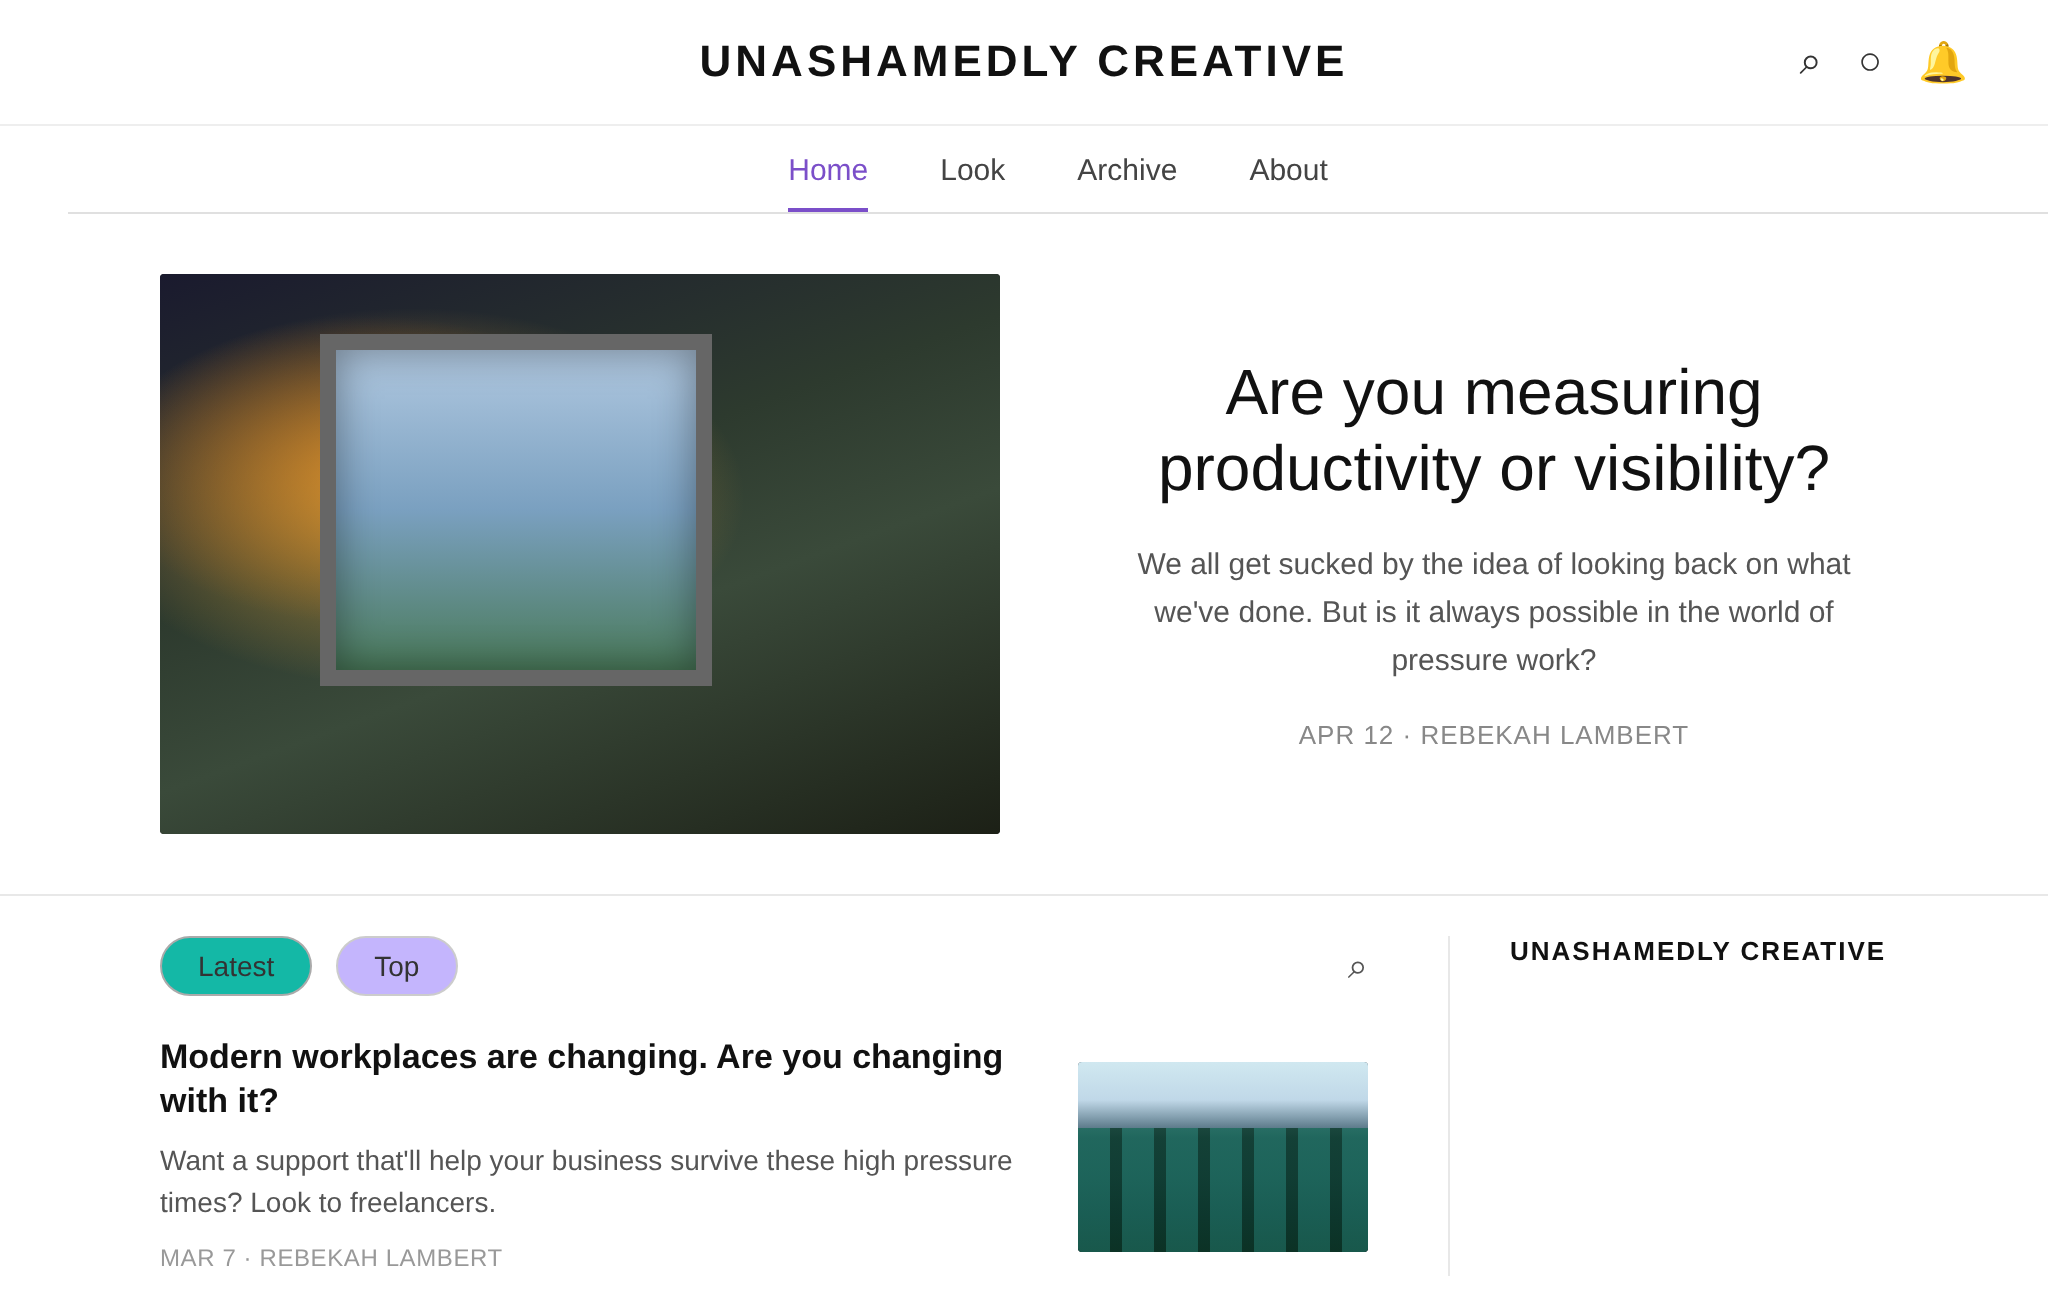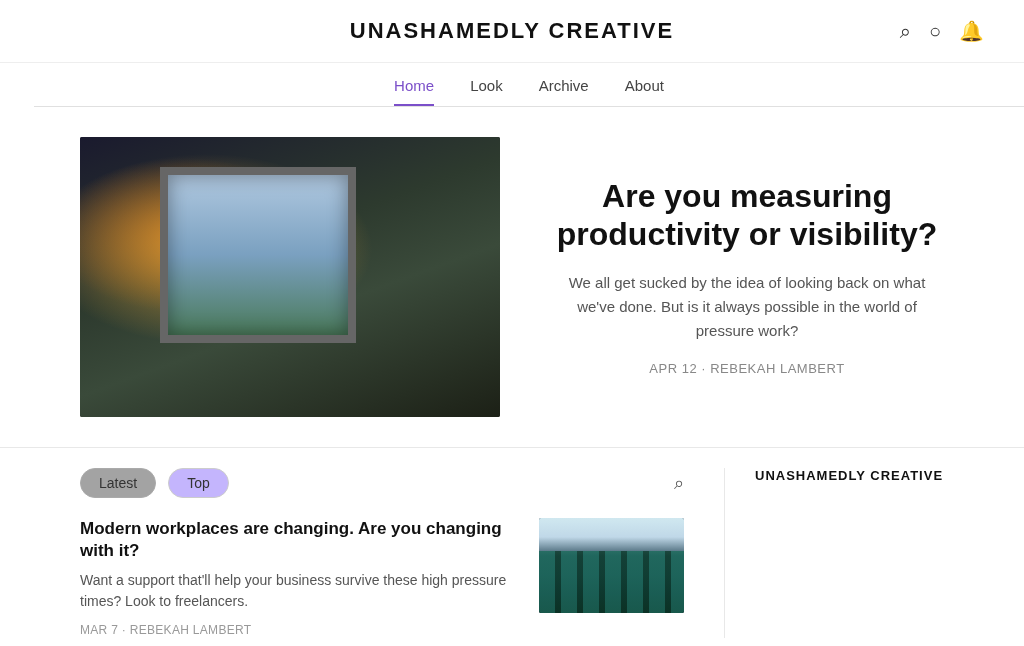--- a/index.html
+++ b/index.html
@@ -109,21 +109,21 @@
       border: 8px solid #666;
       background: linear-gradient(180deg, #b0c8e0 0%, #7aa0c0 50%, #4a7a5a 100%);
       box-shadow: inset 0 0 20px rgba(0,0,0,0.4);
     }
     .hero-content {
       flex: 1;
       text-align: center;
     }
     .hero-title {
       font-size: 32px;
-      font-weight: 700;
+      font-weight: 400;
       color: #111;
       line-height: 1.2;
       margin-bottom: 18px;
     }
     .hero-excerpt {
       font-size: 15px;
       color: #555;
       line-height: 1.6;
       margin-bottom: 16px;
     }
@@ -153,37 +153,37 @@
     .tab-btn {
       padding: 6px 18px;
       border-radius: 20px;
       border: 1px solid #ccc;
       background: #c4b5fd;
       font-size: 14px;
       cursor: pointer;
       color: #333;
     }
     .tab-btn.active {
-      background: #a3a3a3;
+      background: #14b8a6;
       border-color: #aaa;
       font-weight: 500;
     }
     .search-btn {
       margin-left: auto;
       background: none;
       border: none;
       cursor: pointer;
       font-size: 18px;
       color: #555;
     }
 
     .post-item {
       display: flex;
       gap: 32px;
-      align-items: flex-start;
+      align-items: center;
     }
     .post-text {
       flex: 1;
     }
     .post-title {
       font-size: 17px;
       font-weight: 700;
       color: #111;
       line-height: 1.3;
       margin-bottom: 8px;

